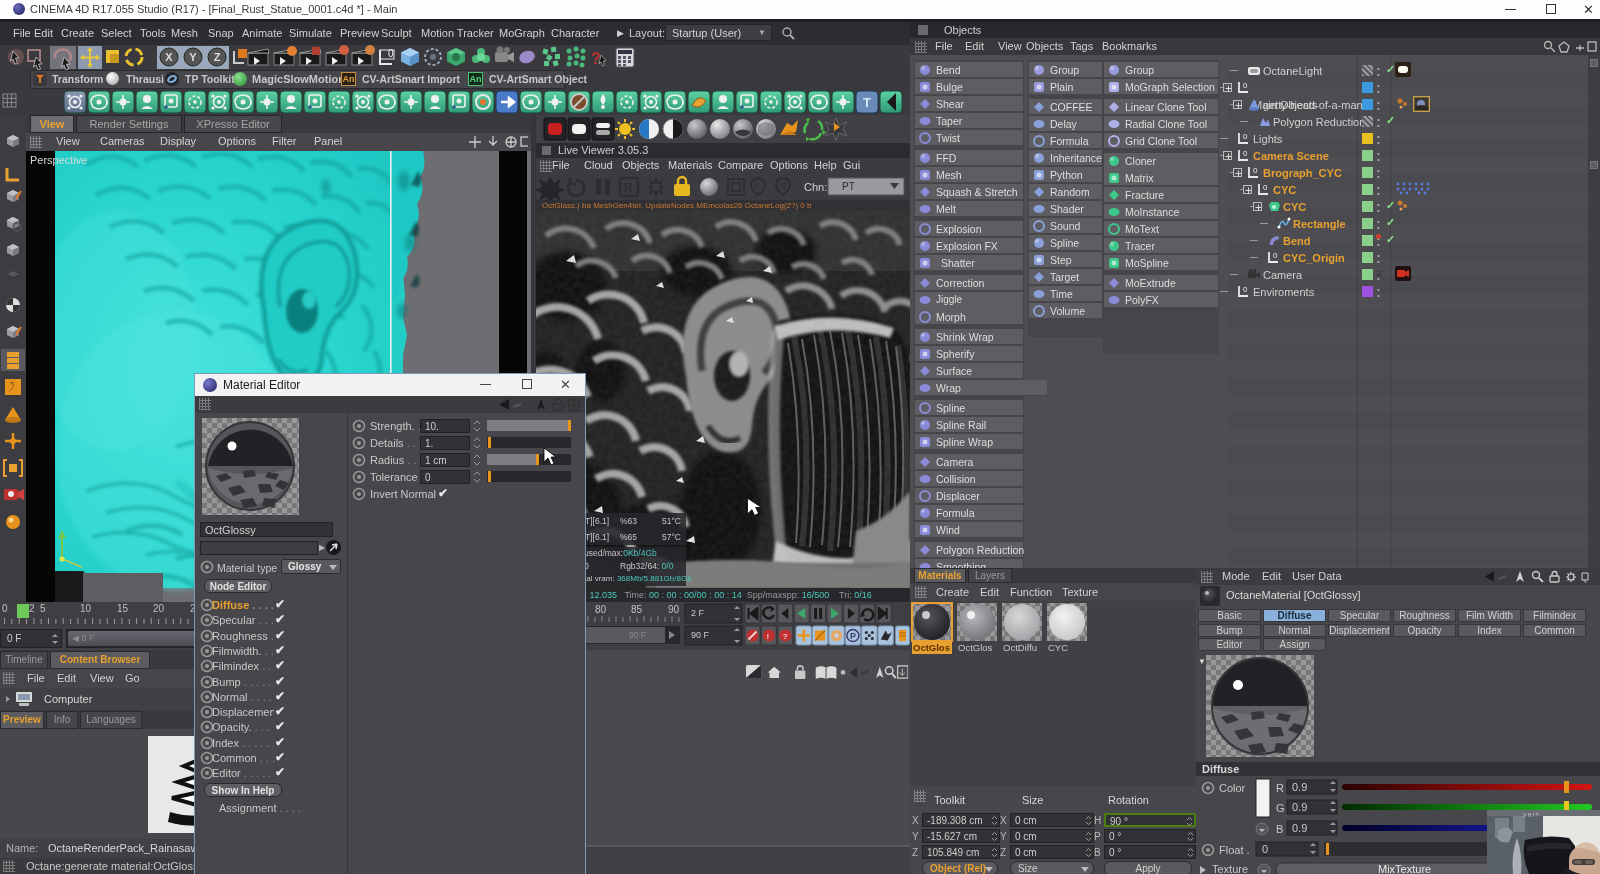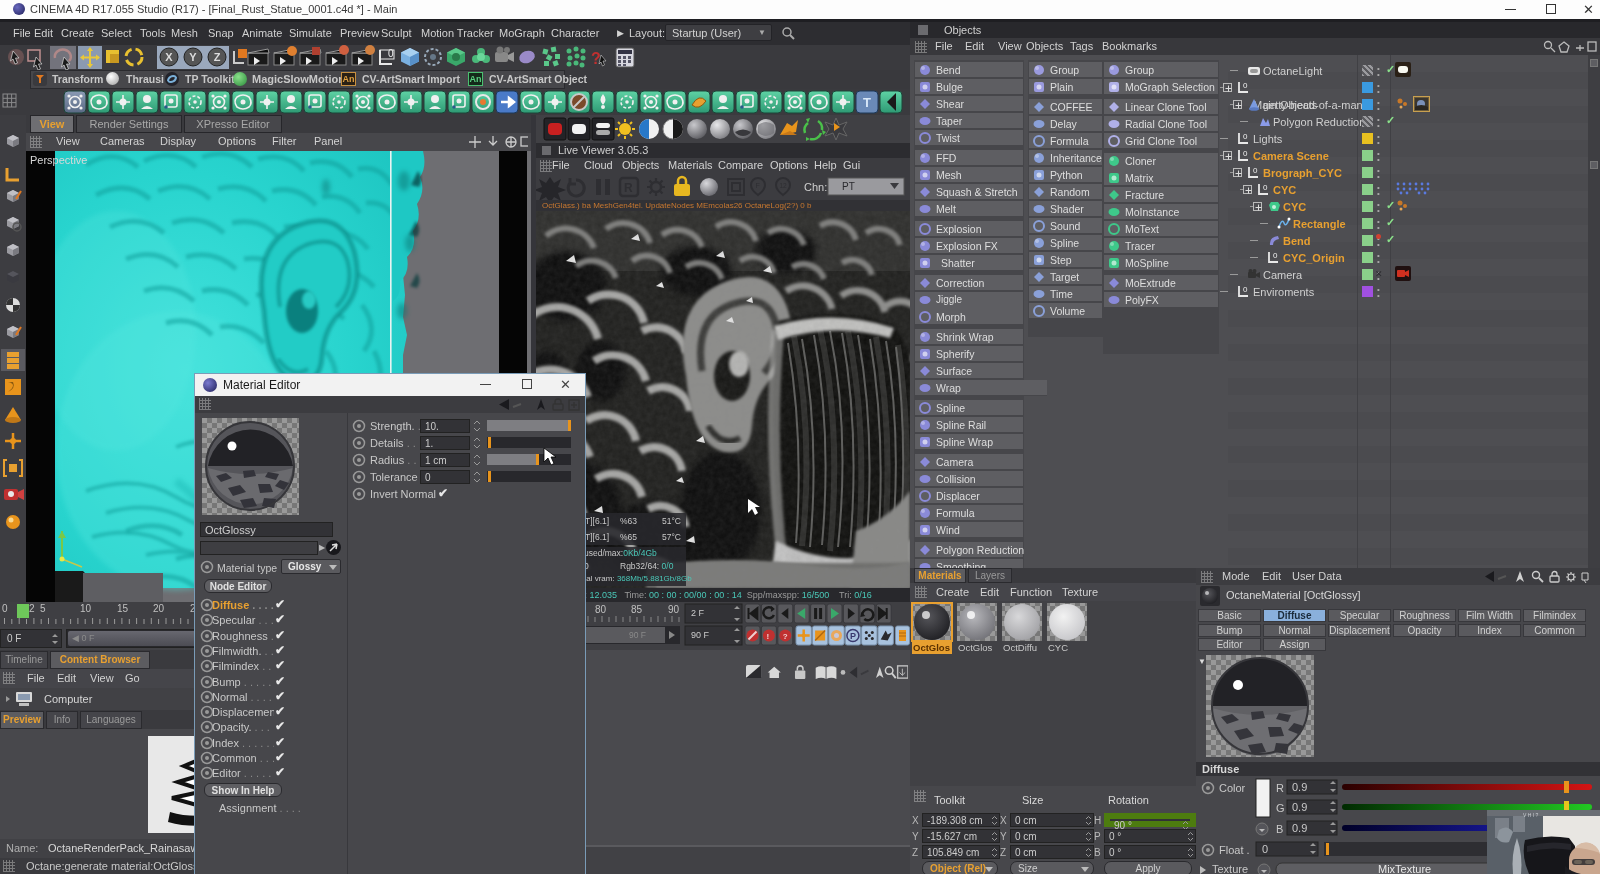--- a/index.html
+++ b/index.html
@@ -1870,21 +1870,21 @@
  <div id="coords">
       <span class="abs" style="left:2px;top:29px;color:#b8b8b8">X</span>
       <span class="abs" style="left:12px;top:27px;width:78px;height:14px;background:#323236;border:1px solid #222;color:#ccc;line-height:13px"><span style="margin-left:4px">-189.308 cm</span><svg style="position:absolute;right:1px;top:1px" width="7" height="11">
           <path d="M1 4 l2.5 -2.5 2.5 2.5 M1 7 l2.5 2.5 2.5 -2.5" stroke="#999" fill="none"></path>
         </svg></span>
       <span class="abs" style="left:90px;top:29px;color:#b8b8b8">X</span>
       <span class="abs" style="left:100px;top:27px;width:84px;height:14px;background:#323236;border:1px solid #222;color:#ccc;line-height:13px"><span style="margin-left:4px">0 cm</span><svg style="position:absolute;right:1px;top:1px" width="7" height="11">
           <path d="M1 4 l2.5 -2.5 2.5 2.5 M1 7 l2.5 2.5 2.5 -2.5" stroke="#999" fill="none"></path>
         </svg></span>
       <span class="abs" style="left:184px;top:29px;color:#b8b8b8">H</span>
-      <span class="abs" style="left:194px;top:27px;width:92px;height:14px;background:#323236;border:6px solid #4d7c0f;color:#ccc;line-height:13px"><span style="margin-left:4px">90 °</span><svg style="position:absolute;right:1px;top:1px" width="7" height="11">
+      <span class="abs" style="left:194px;top:27px;width:92px;height:14px;background:#323236;border:2px solid #4d7c0f;color:#ccc;line-height:13px"><span style="margin-left:4px">90 °</span><svg style="position:absolute;right:1px;top:1px" width="7" height="11">
           <path d="M1 4 l2.5 -2.5 2.5 2.5 M1 7 l2.5 2.5 2.5 -2.5" stroke="#999" fill="none"></path>
         </svg></span>
       <span class="abs" style="left:2px;top:45px;color:#b8b8b8">Y</span>
       <span class="abs" style="left:12px;top:43px;width:78px;height:14px;background:#323236;border:1px solid #222;color:#ccc;line-height:13px"><span style="margin-left:4px">-15.627 cm</span><svg style="position:absolute;right:1px;top:1px" width="7" height="11">
           <path d="M1 4 l2.5 -2.5 2.5 2.5 M1 7 l2.5 2.5 2.5 -2.5" stroke="#999" fill="none"></path>
         </svg></span>
       <span class="abs" style="left:90px;top:45px;color:#b8b8b8">Y</span>
       <span class="abs" style="left:100px;top:43px;width:84px;height:14px;background:#323236;border:1px solid #222;color:#ccc;line-height:13px"><span style="margin-left:4px">0 cm</span><svg style="position:absolute;right:1px;top:1px" width="7" height="11">
           <path d="M1 4 l2.5 -2.5 2.5 2.5 M1 7 l2.5 2.5 2.5 -2.5" stroke="#999" fill="none"></path>
         </svg></span>

